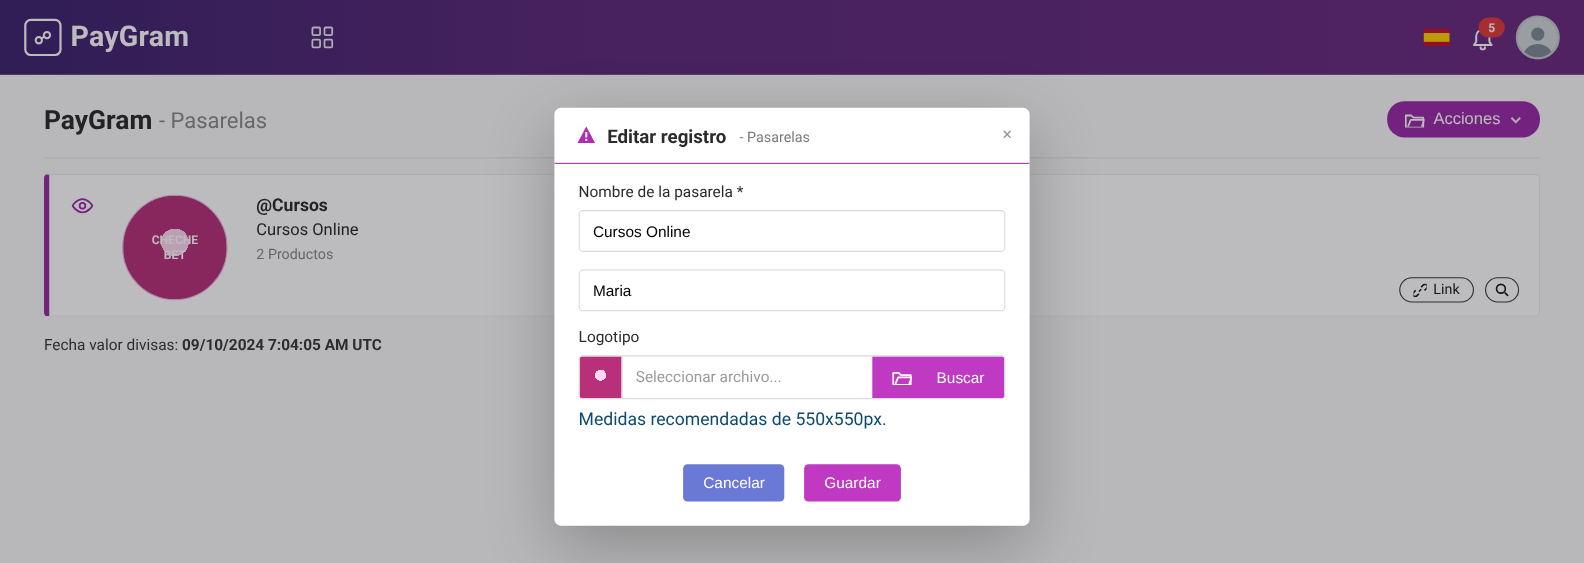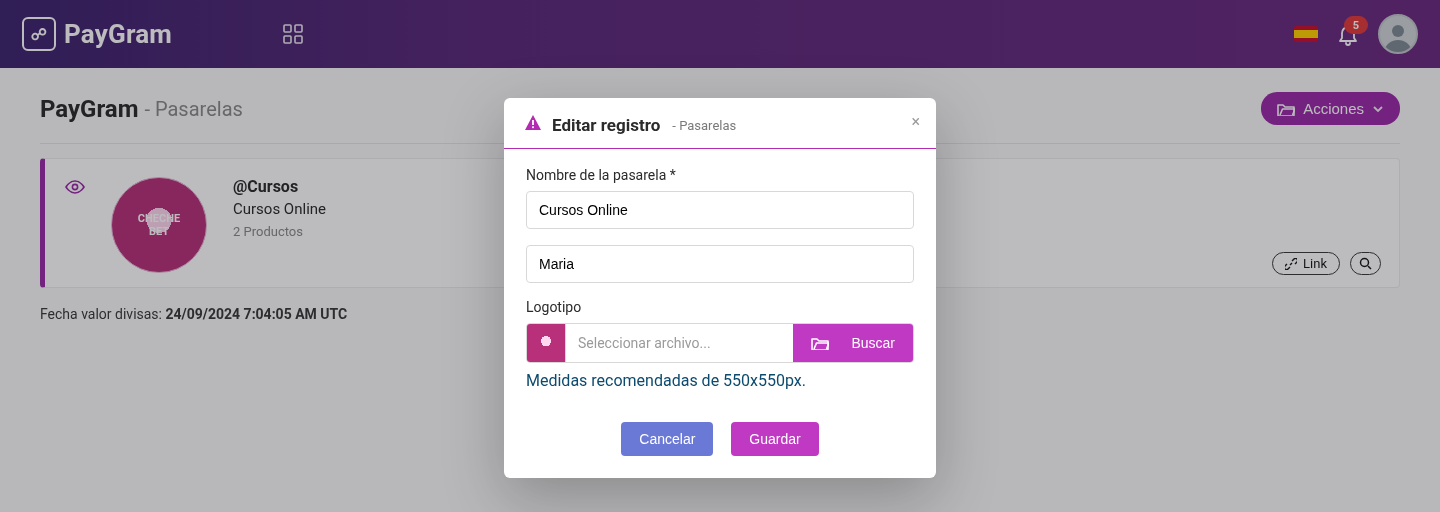--- a/index.html
+++ b/index.html
@@ -218,21 +218,21 @@
         <svg width="13" height="13" viewBox="0 0 13 13" fill="none" stroke="#1a1a1a" stroke-width="1.5">
             <circle cx="5.5" cy="5.5" r="4"></circle>
             <path d="M9 9l3 3"></path>
           </svg>
       </div>
     </div>
   </div>
 
   <div class="fx-line">
     <span>Fecha valor divisas:</span>
-    <strong>24/09/2024 7:04:05 AM UTC</strong>
+    <strong>09/10/2024 7:04:05 AM UTC</strong>
   </div>
 </div>
 
 <div class="scrim"></div>
 
 <div class="modal">
   <div class="modal-head">
     <span class="warn">
       <svg width="18" height="18" viewBox="0 0 18 18" fill="#b32bb3">
           <path d="M9 1l8 15H1L9 1z"></path>

